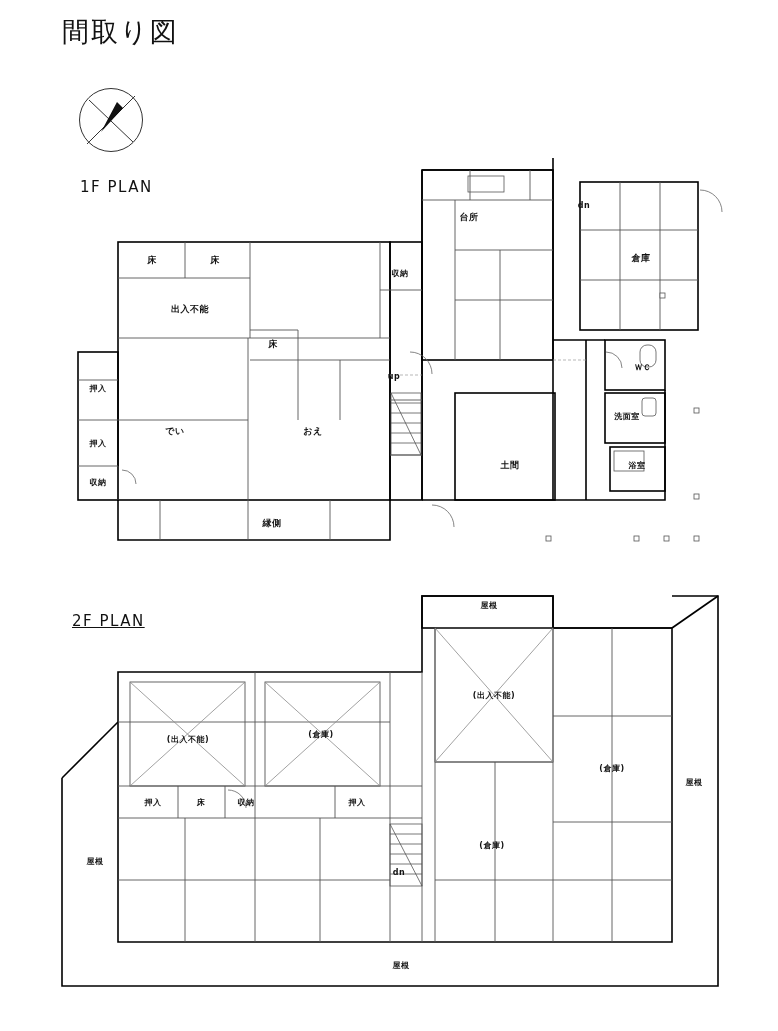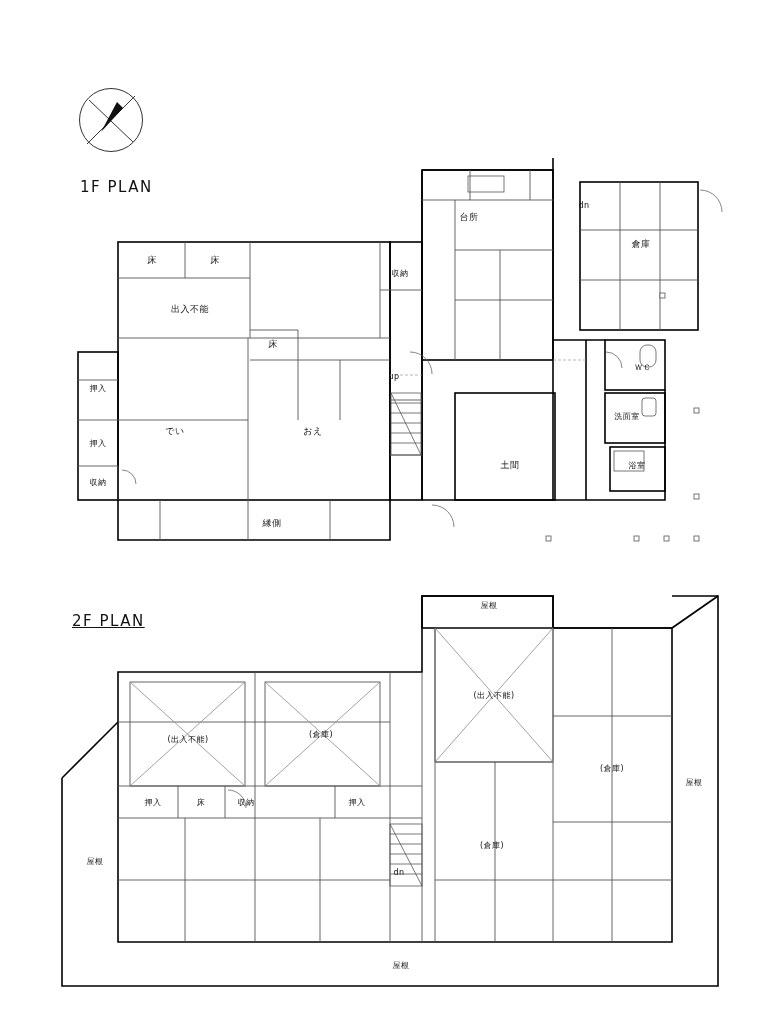--- a/index.html
+++ b/index.html
@@ -57,35 +57,37 @@
   .lbl {
     position: absolute;
     font-size: 9px;
     font-family: "DejaVu Sans", sans-serif;
     color: #111;
     white-space: nowrap;
     transform: translate(-50%, -50%);
     text-align: left;
     line-height: 1.15;
     letter-spacing: 0.5px;
+    font-weight: bold;
   }
   .lbl.sm { font-size: 8px; }
   svg.overlay {
     position: absolute;
     left: 0; top: 0;
     width: 778px;
     height: 1031px;
     pointer-events: none;
   }
 </style>
 </head>
 <body>
 
 <div class="page">
 
+  <div class="title">間取り図</div>
 
   <div class="compass">
     <div class="circ"></div>
     <svg width="66" height="66">
       <line x1="8" y1="56" x2="56" y2="8" stroke="#333" stroke-width="1"></line>
       <line x1="10" y1="12" x2="54" y2="54" stroke="#333" stroke-width="1"></line>
       <polygon points="22,44 38,14 44,20" fill="#111"></polygon>
     </svg>
   </div>
 
@@ -203,21 +205,21 @@
   <div class="lbl" style="left:273px;top:344px">床</div>
   <div class="lbl sm" style="left:98px;top:389px">押入</div>
   <div class="lbl sm" style="left:98px;top:444px">押入</div>
   <div class="lbl sm" style="left:98px;top:483px">収納</div>
   <div class="lbl" style="left:175px;top:431px">でい</div>
   <div class="lbl" style="left:313px;top:431px">おえ</div>
   <div class="lbl" style="left:272px;top:523px">縁側</div>
   <div class="lbl sm" style="left:394px;top:377px">up</div>
   <div class="lbl" style="left:469px;top:217px">台所</div>
   <div class="lbl" style="left:510px;top:465px">土間</div>
-  <div class="lbl" style="left:641px;top:244px">倉庫</div>
+  <div class="lbl" style="left:641px;top:258px">倉庫</div>
   <div class="lbl sm" style="left:584px;top:206px">dn</div>
   <div class="lbl sm" style="left:643px;top:368px">ＷＣ</div>
   <div class="lbl sm" style="left:627px;top:417px">洗面室</div>
   <div class="lbl sm" style="left:637px;top:466px">浴室</div>
 
   <svg class="overlay">
     <g stroke="#000" fill="none" stroke-width="1.6">
 
       <path d="M118 672 L118 942 L672 942 L672 628 L553 628 L553 596 L422 596 L422 672 Z"></path>
 

